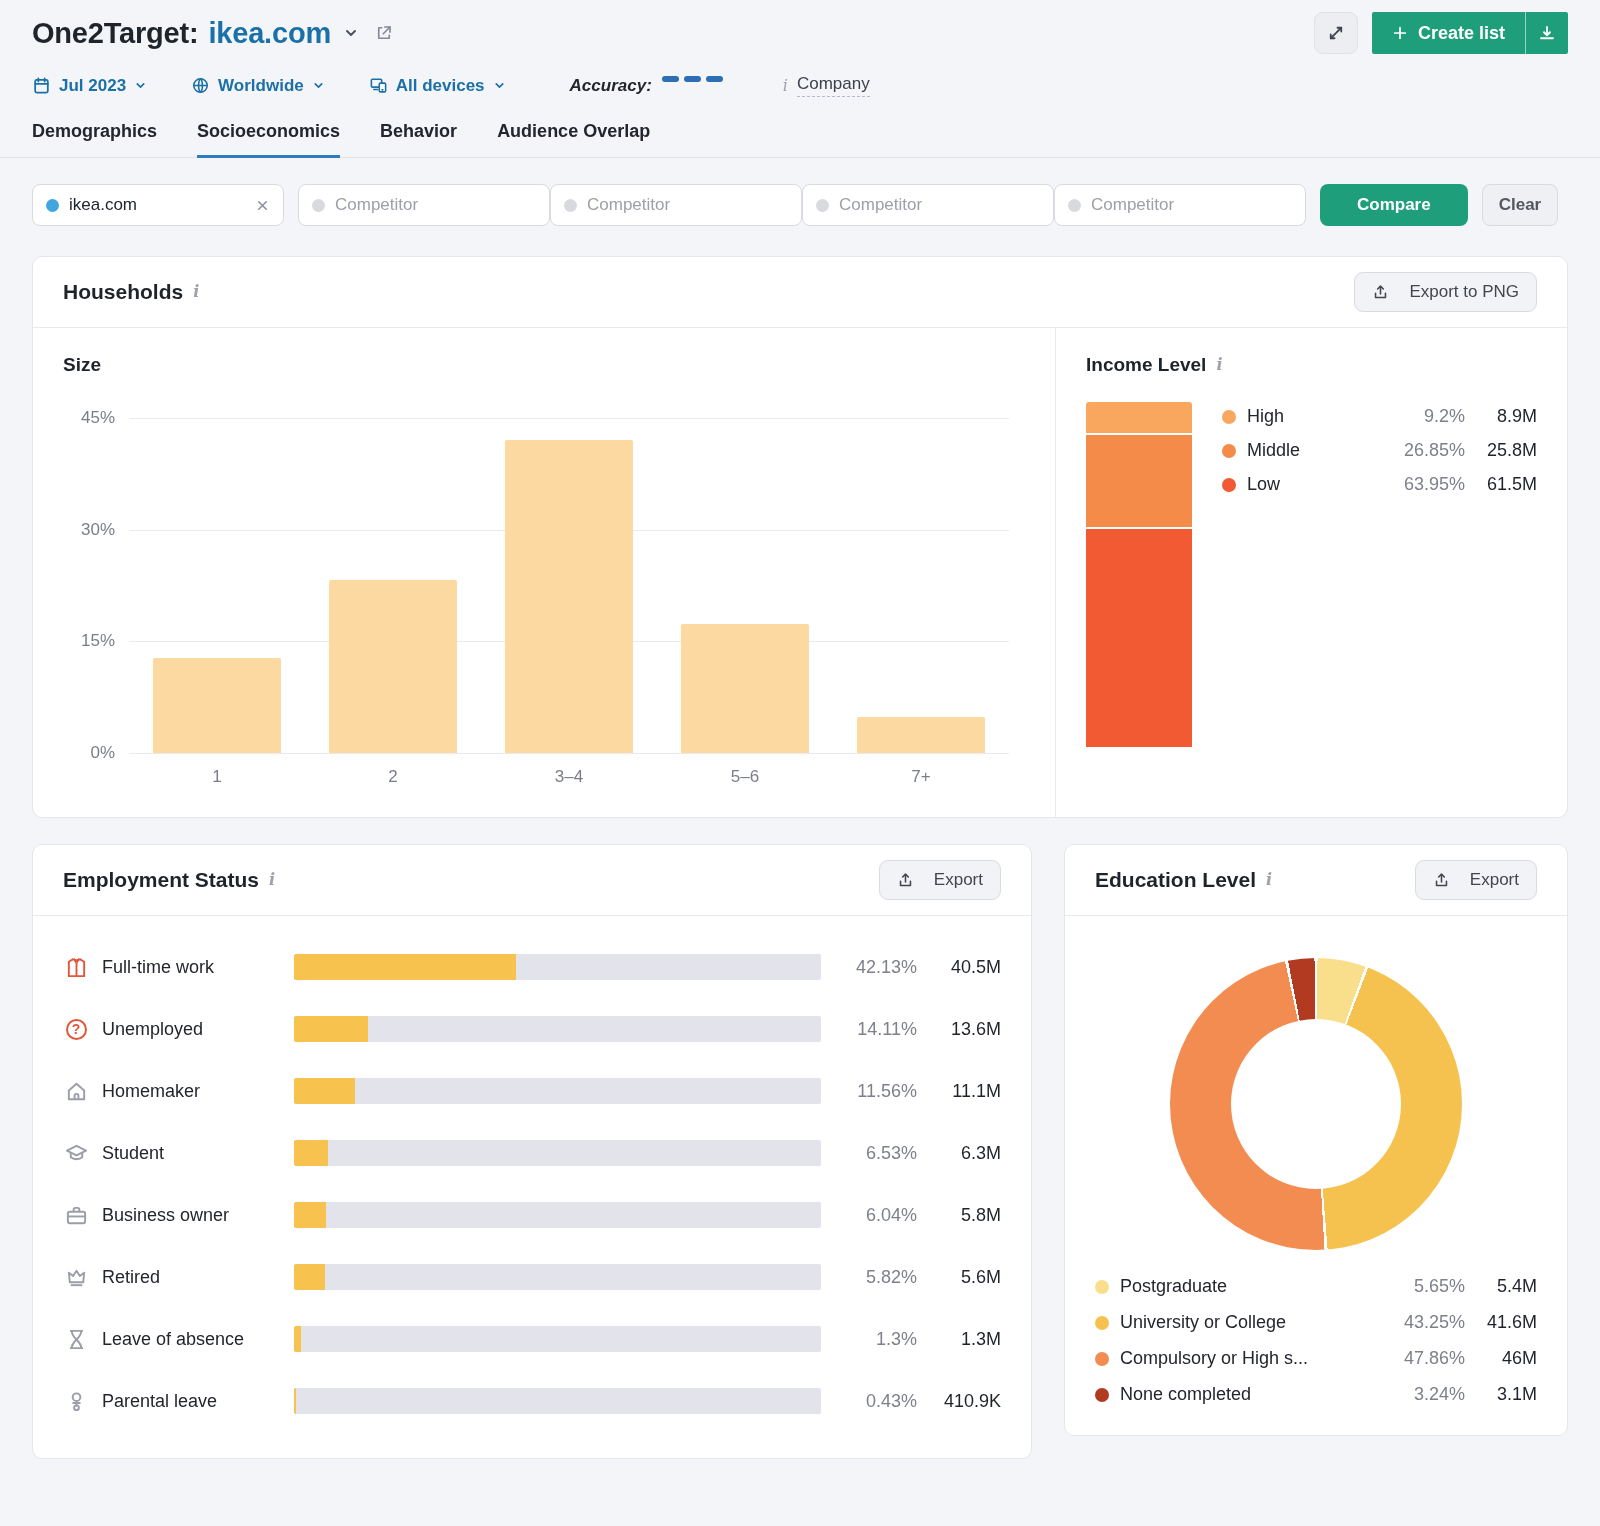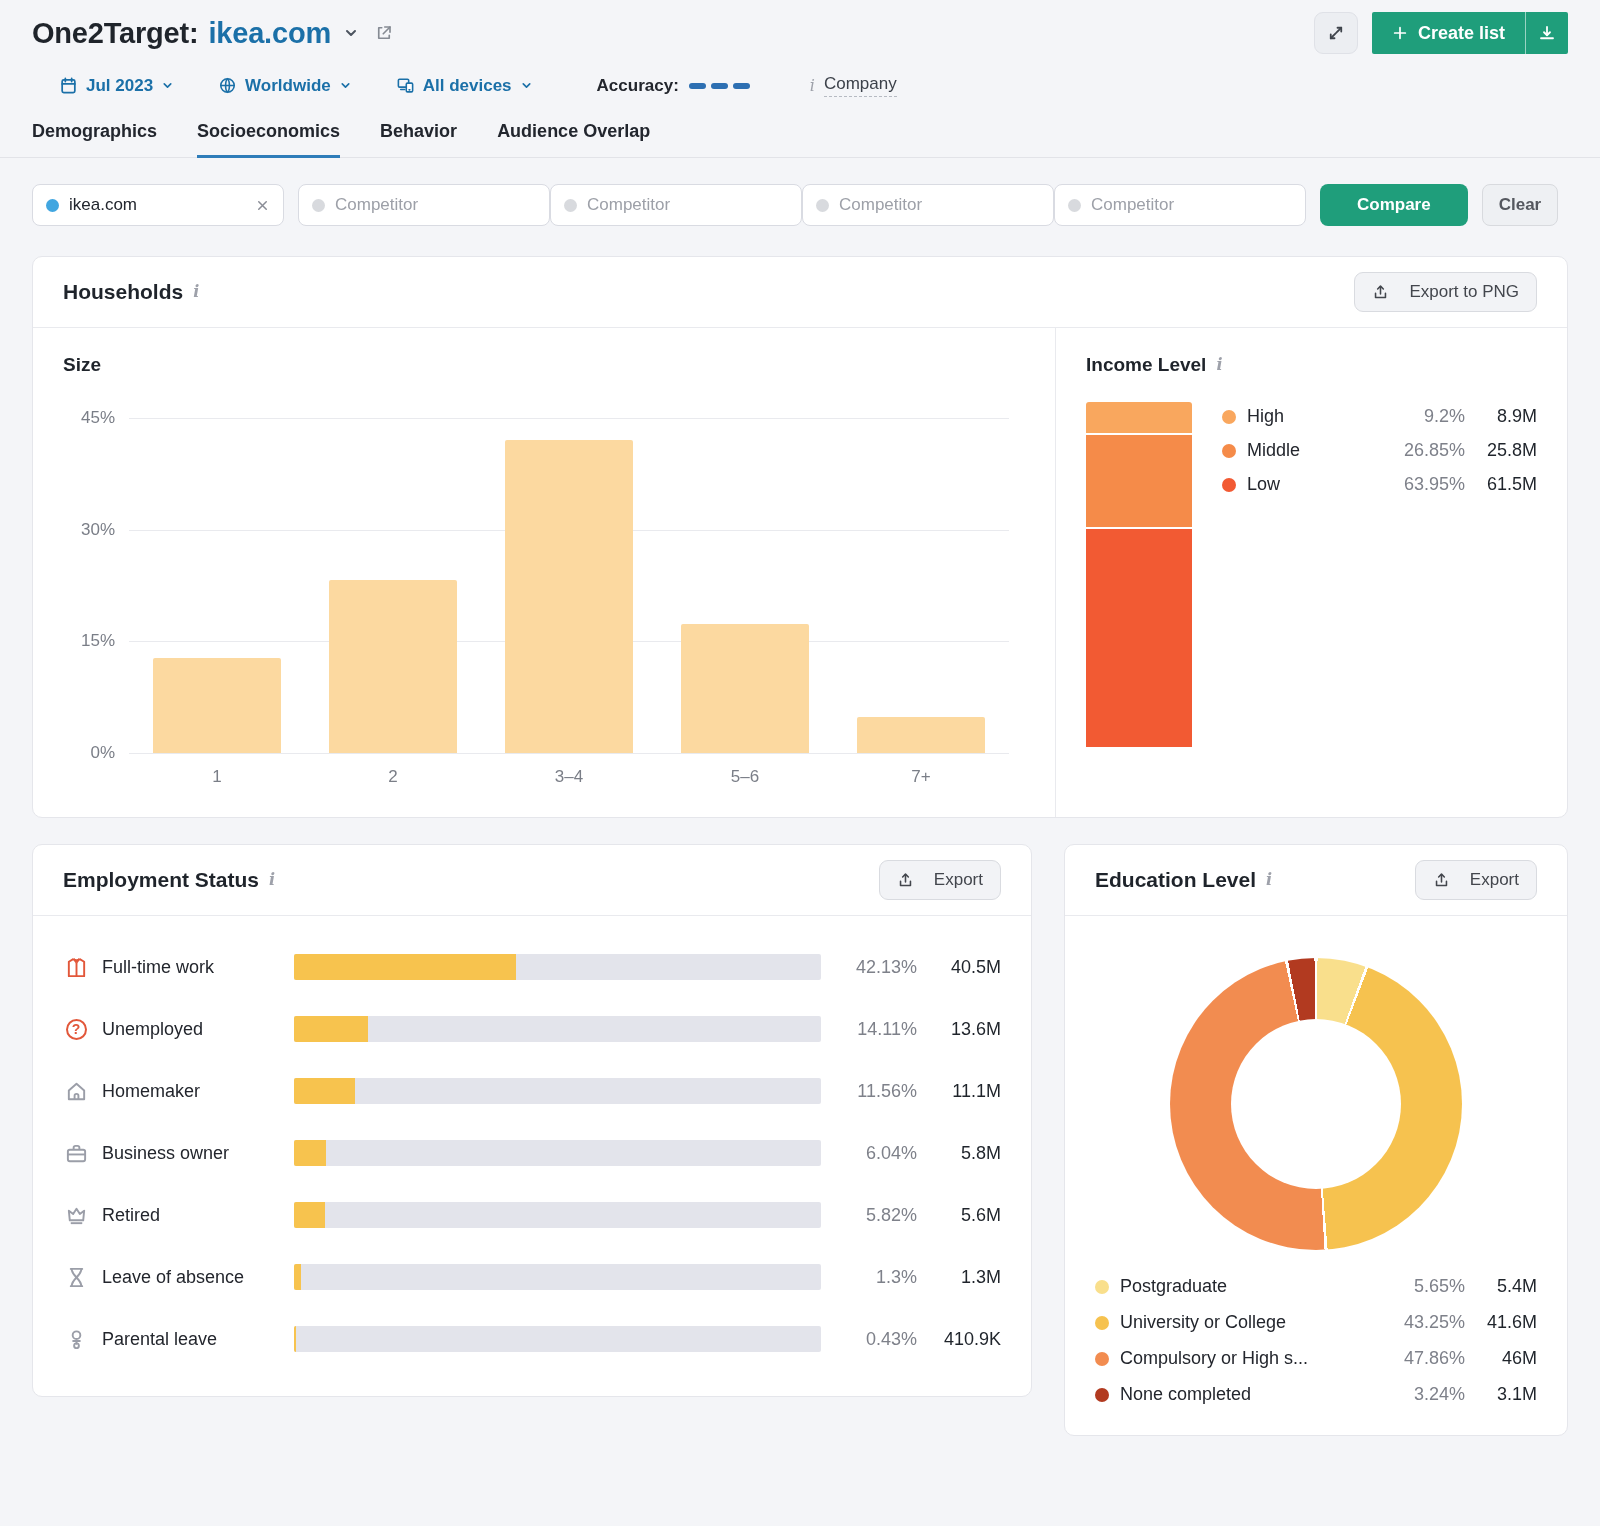--- a/index.html
+++ b/index.html
@@ -26,24 +26,24 @@
     color: #3f444c; cursor: pointer;
   }
   .create-btn {
     display: flex; align-items: stretch; background: #1f9e7b; border-radius: 2px;
     overflow: hidden; color: #fff; height: 42px; cursor: pointer;
   }
   .create-main { display: flex; align-items: center; gap: 10px; padding: 0 20px; font-size: 18px; font-weight: 700; }
   .create-divider { width: 1px; background: rgba(255,255,255,0.55); }
   .create-dl { display: flex; align-items: center; padding: 0 12px; }
 
-  .filters-row { display: flex; align-items: center; margin-top: 20px; font-size: 17px; margin-left: 27px; }
+  .filters-row { display: flex; align-items: center; margin-top: 20px; font-size: 17px; }
   .filter { display: flex; align-items: center; gap: 8px; color: #1b70a8; font-weight: 600; cursor: pointer; }
   .filter + .filter { margin-left: 44px; }
-  .accuracy { display: flex; align-items: center; gap: 10px; margin-left: 64px; color: #23262d; font-weight: 600; }
+  .accuracy { display: flex; gap: 10px; margin-left: 64px; color: #23262d; font-weight: 600; font-style: italic; }
   .dashes { display: flex; gap: 5px; }
   .dash { width: 17px; height: 6px; border-radius: 3px; background: #2d6fb2; }
   .company { display: flex; align-items: center; gap: 9px; margin-left: 60px; color: #3c414a; }
   .company .lbl { border-bottom: 1px dashed #b6bac2; padding-bottom: 2px; }
   .info-i {
     font-family: "DejaVu Serif", serif; font-style: italic; color: #9ea1aa;
     font-size: 16px; line-height: 1;
   }
 
   .tabs-wrap { display: flex; gap: 40px; padding: 0 32px; margin-top: 24px; border-bottom: 1px solid #e2e3e8; }
@@ -433,20 +433,34 @@
           <span class="emp-label">Homemaker</span>
           <div class="emp-track">
             <div class="emp-fill" style="width: 11.56%; background: rgb(247, 195, 78);"></div>
           </div>
           <span class="emp-pct">11.56%</span>
           <span class="emp-val">11.1M</span>
         </div>
         <div class="emp-row">
           <span class="emp-icon">
             <svg width="23" height="23" viewBox="0 0 24 24" fill="none" stroke="#9b9ea8" stroke-width="2" stroke-linejoin="round">
+              <path d="M2 9l10-5 10 5-10 5z"></path>
+              <path d="M6 11.5V16c3 2.6 9 2.6 12 0v-4.5"></path>
+            </svg>
+          </span>
+          <span class="emp-label">Student</span>
+          <div class="emp-track">
+            <div class="emp-fill" style="width: 6.53%; background: rgb(247, 195, 78);"></div>
+          </div>
+          <span class="emp-pct">6.53%</span>
+          <span class="emp-val">6.3M</span>
+        </div>
+        <div class="emp-row">
+          <span class="emp-icon">
+            <svg width="23" height="23" viewBox="0 0 24 24" fill="none" stroke="#9b9ea8" stroke-width="2" stroke-linejoin="round">
               <rect x="3" y="8" width="18" height="12" rx="2"></rect>
               <path d="M9 8V6a2 2 0 012-2h2a2 2 0 012 2v2"></path>
               <path d="M3 13h18"></path>
             </svg>
           </span>
           <span class="emp-label">Business owner</span>
           <div class="emp-track">
             <div class="emp-fill" style="width: 6.04%; background: rgb(247, 195, 78);"></div>
           </div>
           <span class="emp-pct">6.04%</span>

